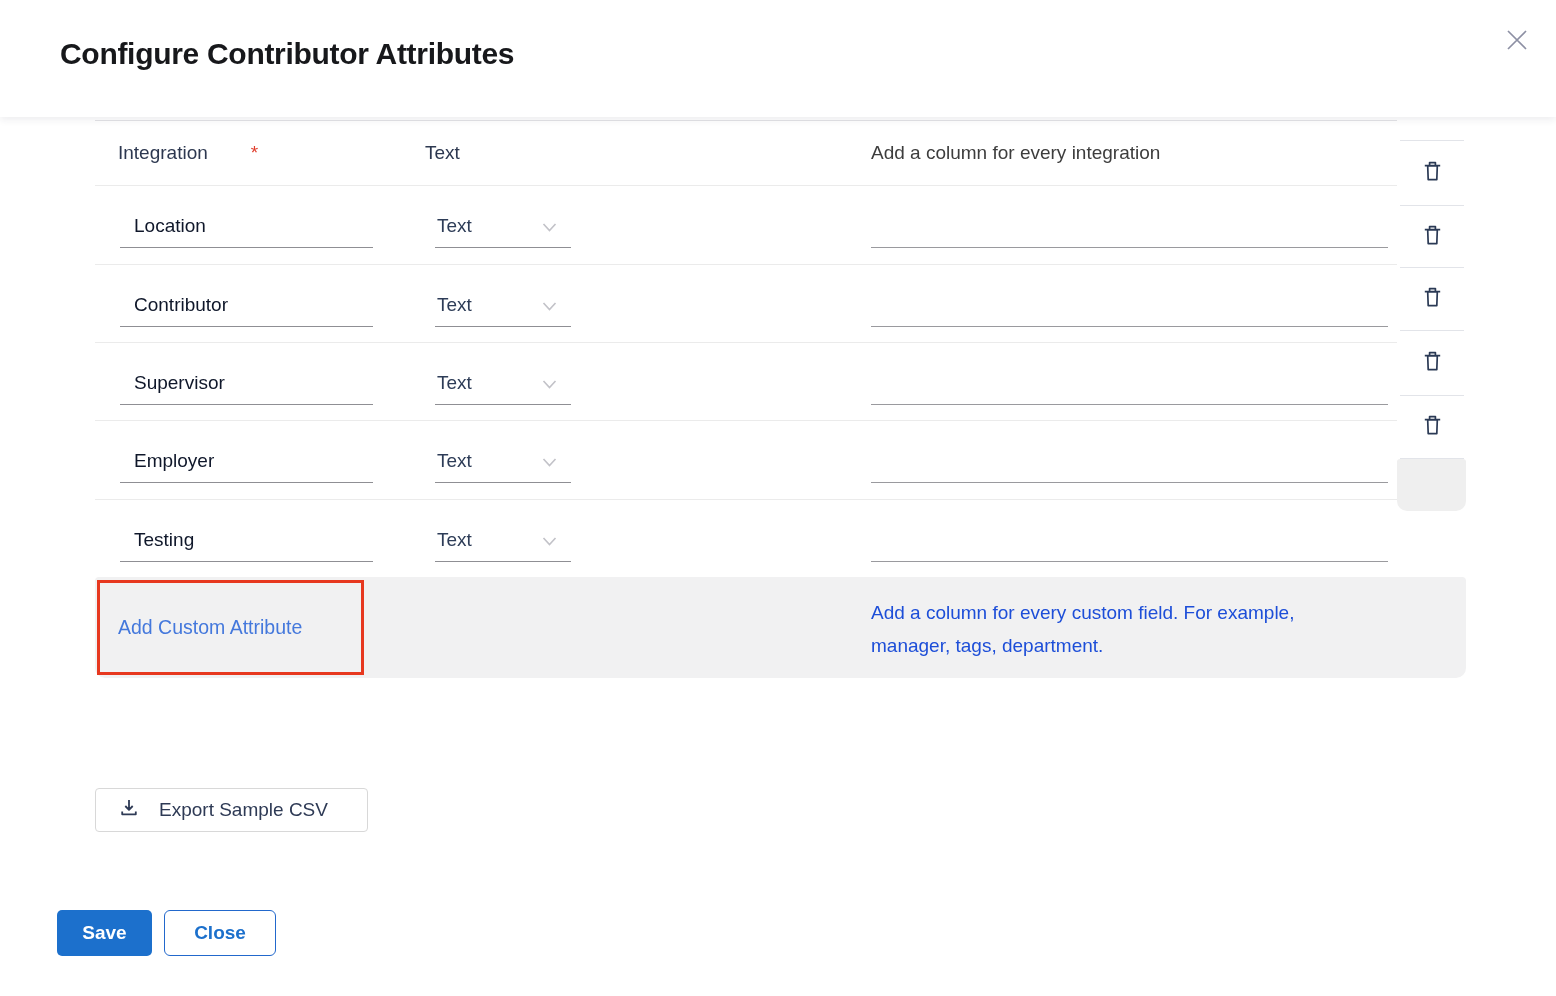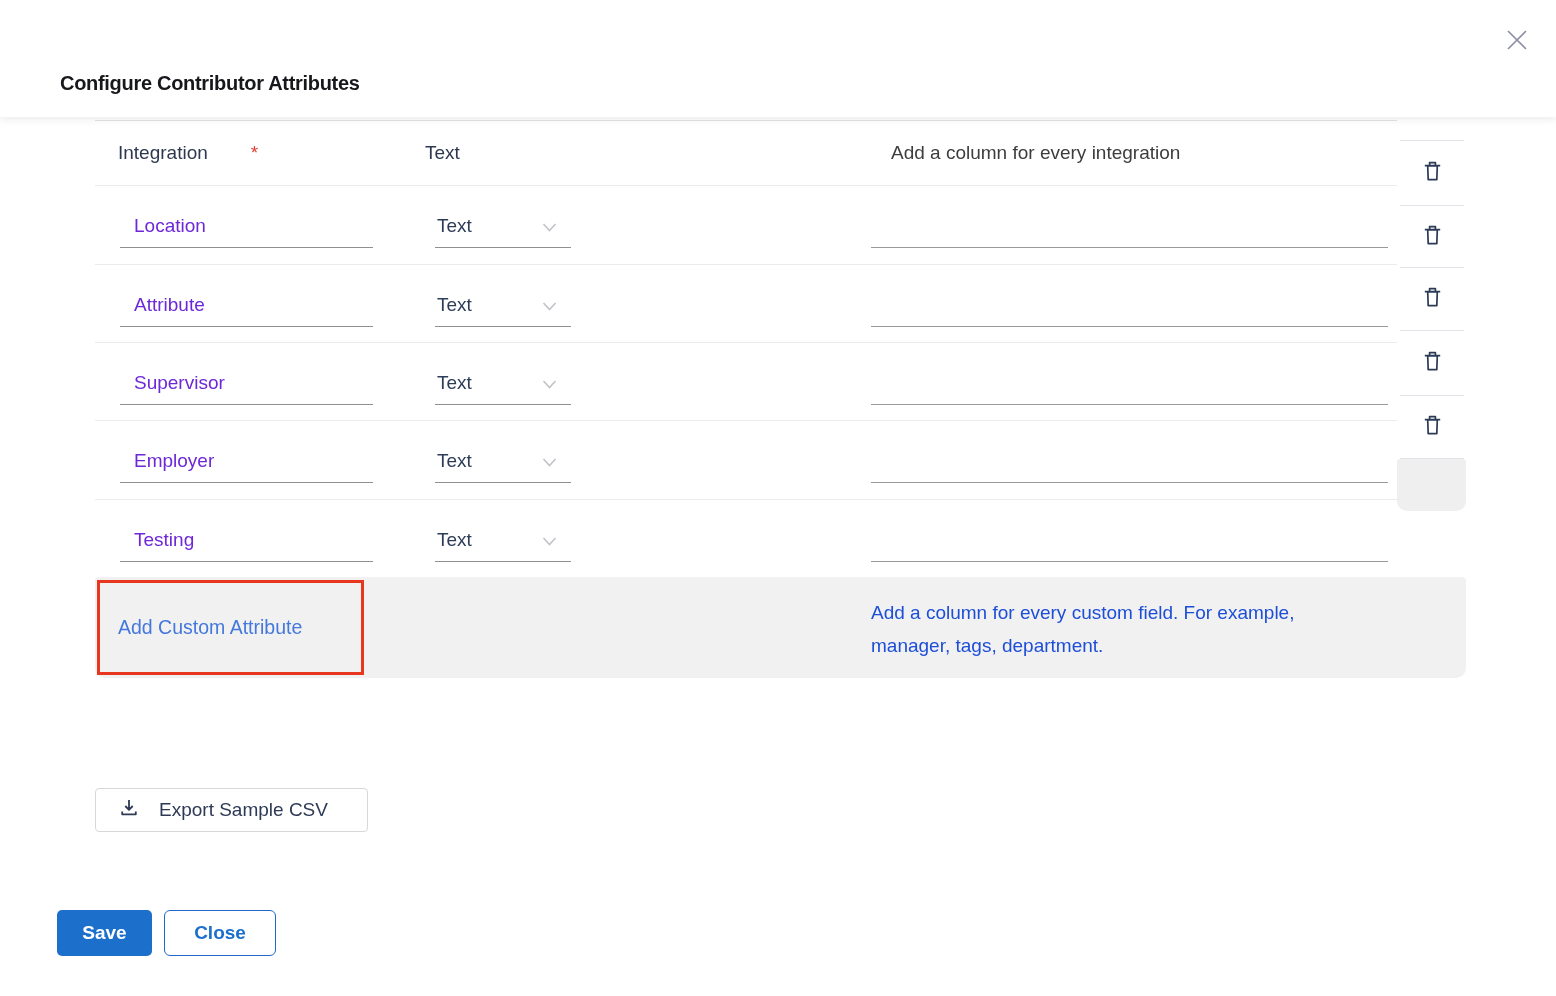--- a/index.html
+++ b/index.html
@@ -3,42 +3,42 @@
 <meta charset="utf-8">
 <style>
   * { margin:0; padding:0; box-sizing:border-box; }
   html,body { background:#fff; }
   body { font-family:"Liberation Sans", sans-serif; color:#2d3c57; }
   .modal { position:relative; width:1556px; height:996px; background:#fff; overflow:hidden; }
 
   
   .modal-header { position:absolute; left:0; top:0; width:1556px; height:117px; background:#fff;
                   z-index:6; box-shadow:0 3px 7px rgba(40,40,60,.08); }
-  .modal-title { position:absolute; left:60px; top:37px; font-size:20px; font-weight:bold;
-                 color:#17181b; letter-spacing:-.3px;margin-top:35px; }
+  .modal-title { position:absolute; left:60px; top:37px; font-size:30px; font-weight:bold;
+                 color:#17181b; letter-spacing:-.3px; }
   .close-btn { position:absolute; left:1500px; top:24px; width:34px; height:34px; background:none;
                border:none; cursor:pointer; display:flex; align-items:center; justify-content:center; }
 
   
   .attr-table { position:absolute; left:95px; top:120px; width:1302px; border-top:1px solid #e3e3e6; }
   .t-row { position:relative; border-bottom:1px solid #ebebeb; }
   .t-row.h65 { height:65px; } .t-row.h79 { height:79px; } .t-row.h78 { height:78px; }
   .t-row:last-child { border-bottom:none; }
 
   .hdr-name { position:absolute; left:23px; top:0; height:100%; display:flex; align-items:center;
               font-size:19px; color:#2d3850;gap:36px; }
   .hdr-req { color:#e03e2d; margin-left:7px; }
   .hdr-type { position:absolute; left:330px; top:0; height:100%; display:flex; align-items:center;
               font-size:19px; color:#2d3850; }
   .hdr-desc { position:absolute; left:776px; top:0; height:100%; display:flex; align-items:center;
-              font-size:19px; color:#3d3d3d;margin-left:20px; }
+              font-size:19px; color:#3d3d3d; }
 
   .attr-input { position:absolute; left:25px; top:18px; width:253px; height:44px;
                 border-bottom:1.5px solid #8f8f94; display:flex; align-items:center;
-                padding-left:14px; font-size:19px; color:#6d28d9; cursor:text; }
+                padding-left:14px; font-size:19px; color:#0f172a; cursor:text; }
   .type-select { position:absolute; left:340px; top:18px; width:136px; height:44px;
                  border-bottom:1.5px solid #8f8f94; display:flex; align-items:center;
                  justify-content:space-between; padding:0 14px 0 2px; font-size:19px;
                  color:#2d3c57; cursor:pointer; }
   .col3-input { position:absolute; left:776px; top:18px; width:517px; height:44px;
                 border-bottom:1px solid #9a9a9e; cursor:text; }
 
   
   .del-col { position:absolute; left:1397px; top:0; width:69px; z-index:2; }
   .del-cell { position:absolute; left:3px; width:64px; border-top:1px solid #e2e4e9;
@@ -106,21 +106,21 @@
         <span>
           <svg width="15" height="9" viewBox="0 0 15 9">
               <polyline points="1.5,1 7.5,7.5 13.5,1" fill="none" stroke="#c2c2c8" stroke-width="1.6"></polyline>
             </svg>
         </span>
       </div>
       <div class="col3-input"></div>
     </div>
 
     <div class="t-row h78">
-      <div class="attr-input">Attribute</div>
+      <div class="attr-input">Contributor</div>
       <div class="type-select">
         <span>Text</span>
         <span>
           <svg width="15" height="9" viewBox="0 0 15 9">
               <polyline points="1.5,1 7.5,7.5 13.5,1" fill="none" stroke="#c2c2c8" stroke-width="1.6"></polyline>
             </svg>
         </span>
       </div>
       <div class="col3-input"></div>
     </div>

